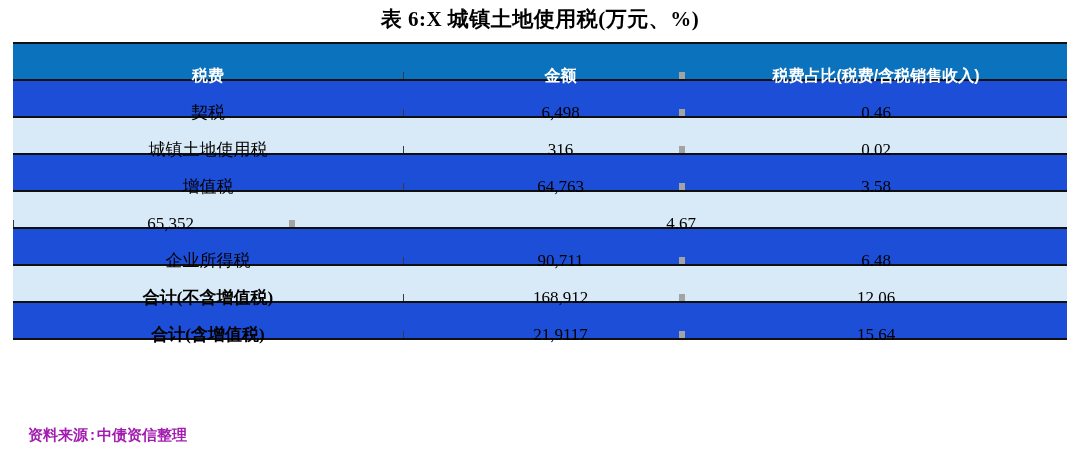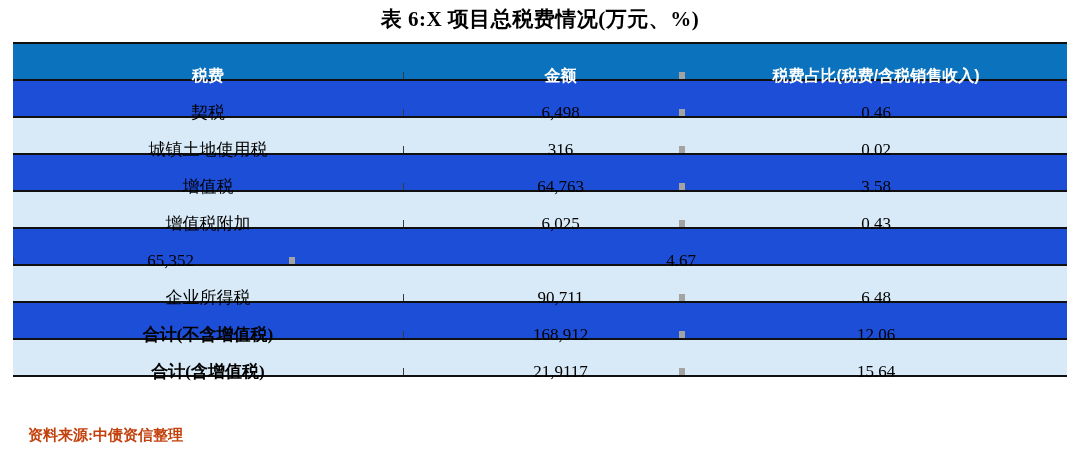--- a/index.html
+++ b/index.html
@@ -51,32 +51,32 @@
   .header .cell {
     color: var(--header-text, #ffffff);
     font-family: "Liberation Sans", sans-serif;
     font-weight: bold;
     font-size: 16px;
   }
   .total .c1 { font-weight: bold; }
   .source {
     position: absolute;
     top: 426px; left: 28px;
-    font-family: Liberation Serif, serif;
+    font-family: Liberation Mono, monospace;
     font-size: 15px;
     font-weight: 600;
-    color: #c2410c;
+    color: #a21caf;
   }
 </style>
 </head>
 <body>
 
 <div class="page">
 
-  <div class="title">表 6:X 项目总税费情况(万元、%)</div>
+  <div class="title">表 6:X 城镇土地使用税(万元、%)</div>
 
   <div class="table">
 
     <div class="row header">
       <div class="cell c1">税费</div>
       <div class="cell c2">金额</div>
       <div class="cell c3">税费占比(税费/含税销售收入)</div>
     </div>
 
     <div class="row">
@@ -91,25 +91,20 @@
       <div class="cell c2">316</div>
       <div class="cell c3">0.02</div>
     </div>
 
     <div class="row">
       <div class="cell c1">增值税</div>
       <div class="cell c2">64,763</div>
       <div class="cell c3">3.58</div>
     </div>
 
-    <div class="row">
-      <div class="cell c1">增值税附加</div>
-      <div class="cell c2">6,025</div>
-      <div class="cell c3">0.43</div>
-    </div>
 
     <div class="row">
       <div class="cell c2">65,352</div>
       <div class="cell c3">4.67</div>
     </div>
 
     <div class="row">
       <div class="cell c1">企业所得税</div>
       <div class="cell c2">90,711</div>
       <div class="cell c3">6.48</div>

